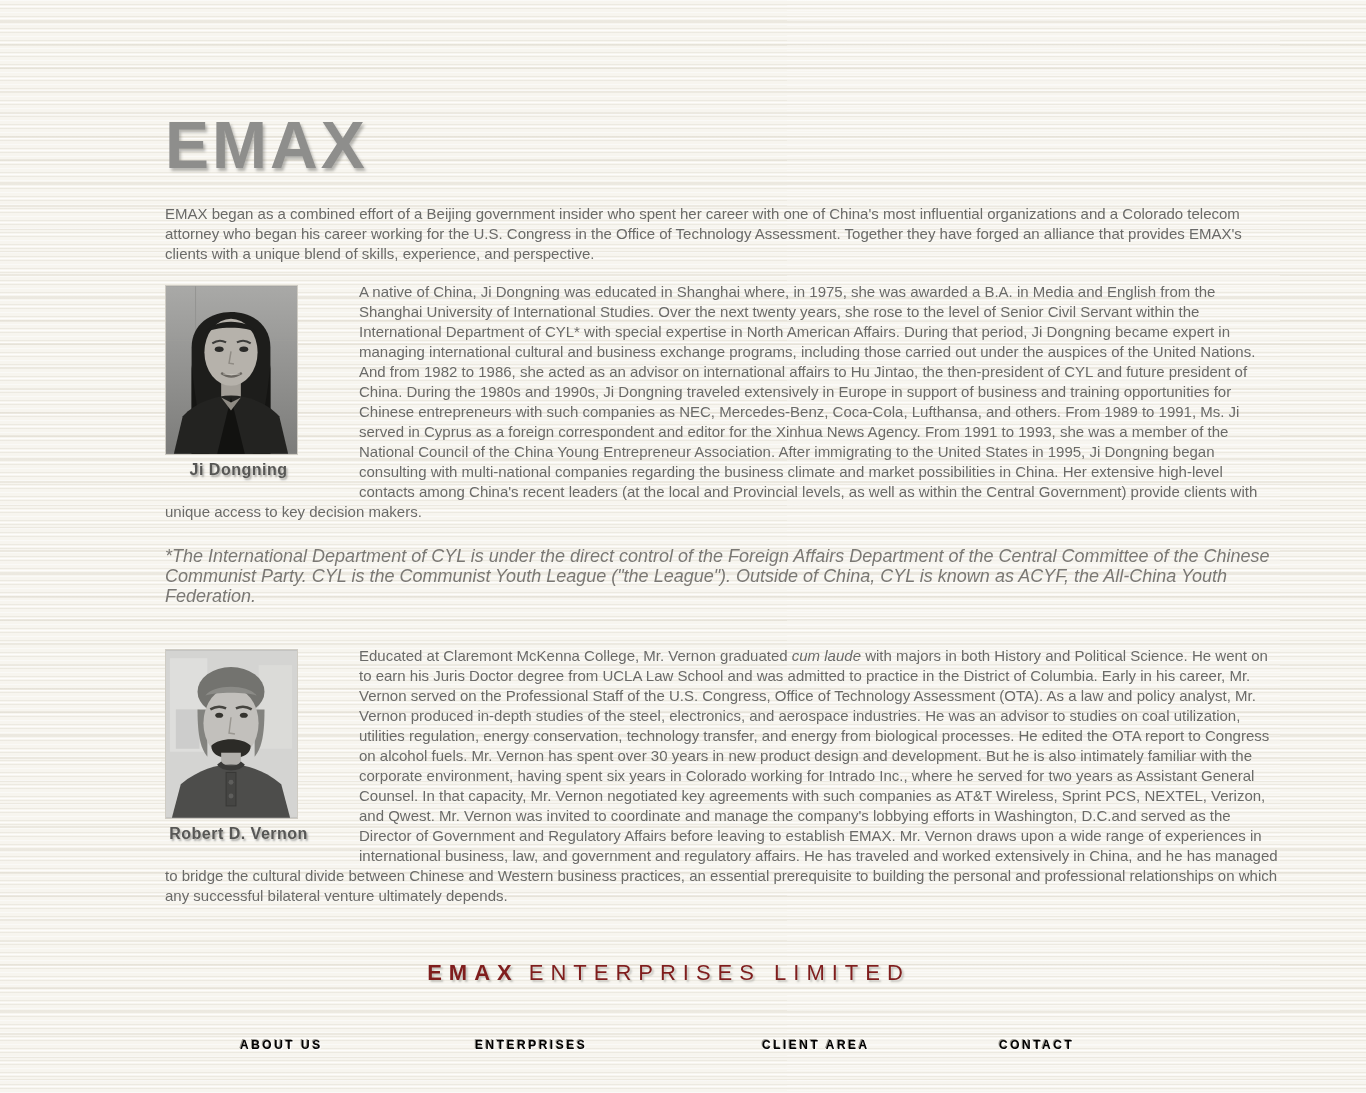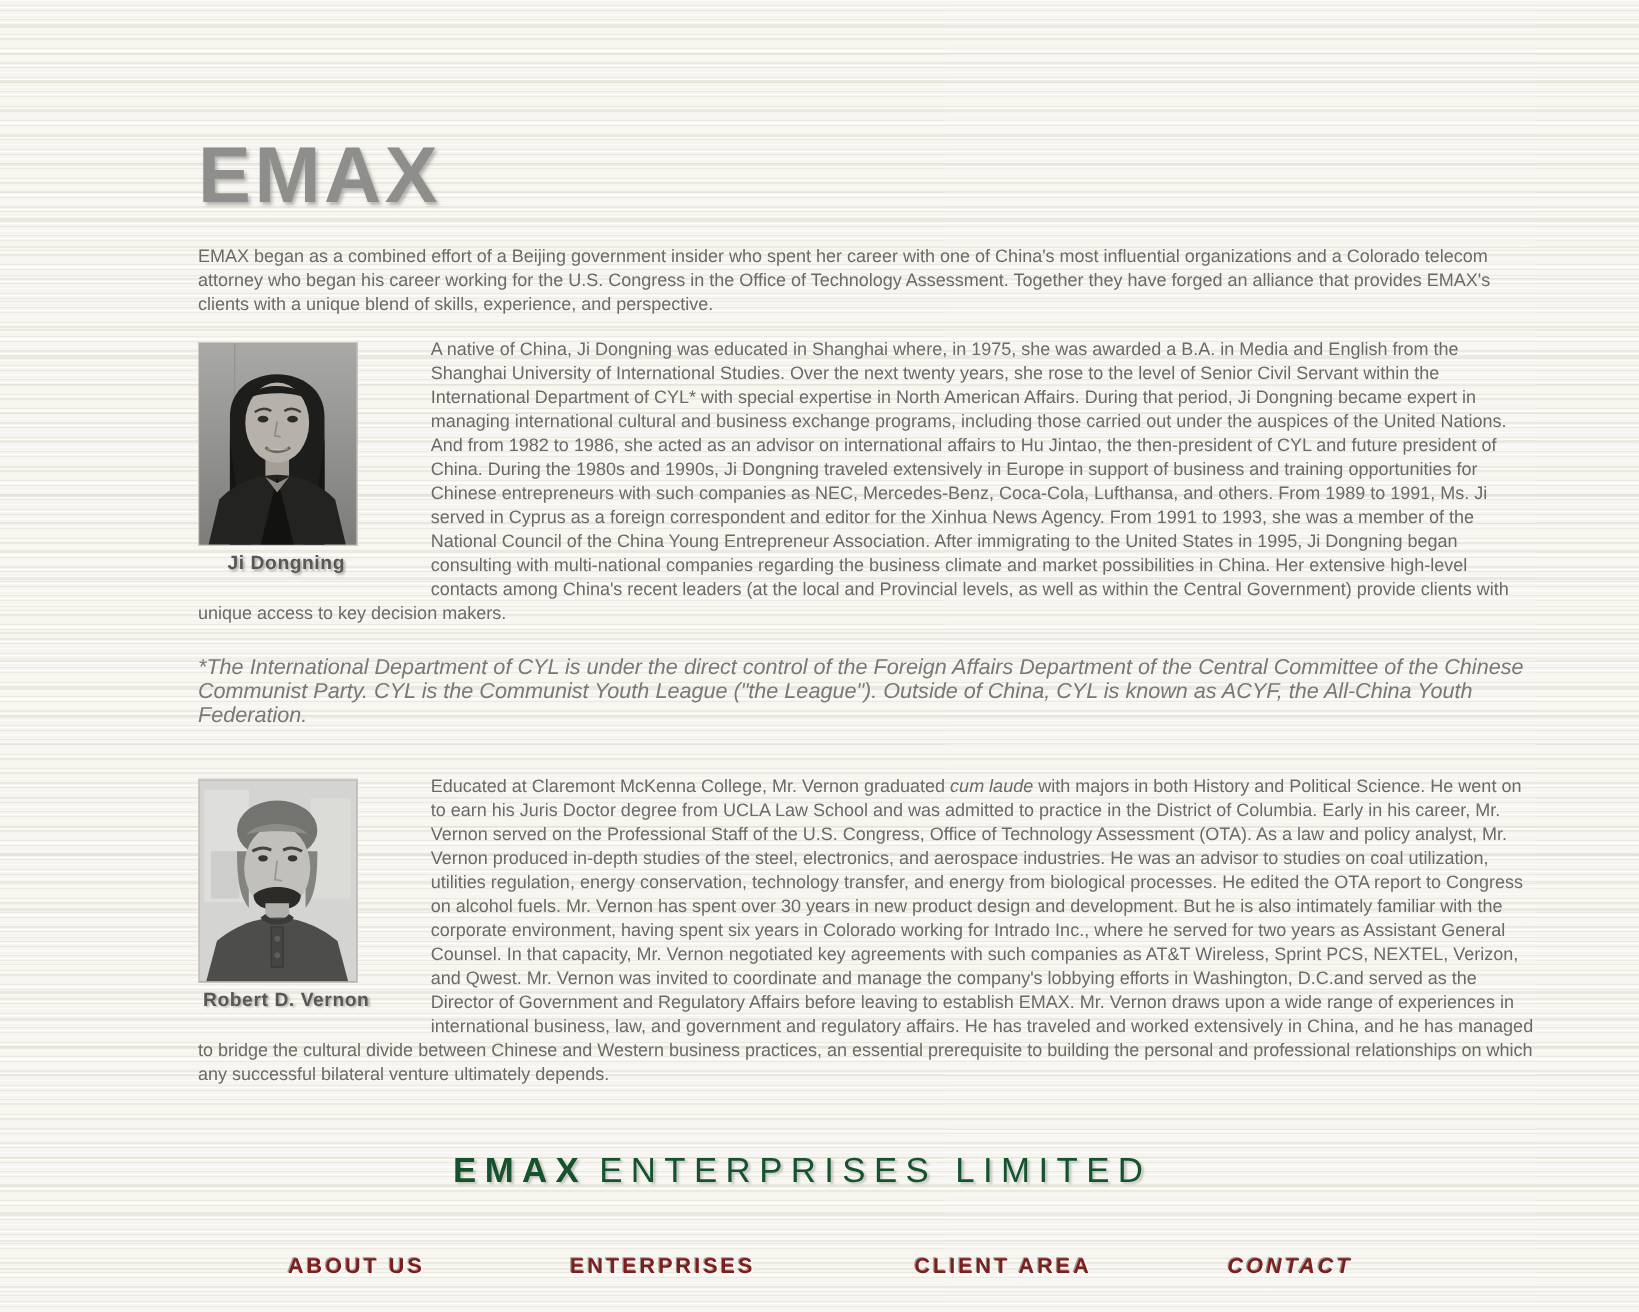--- a/index.html
+++ b/index.html
@@ -34,36 +34,36 @@
   .section2{margin-top:40px;}
   .photo-block{float:left;width:147px;margin:3px 47px 4px 0;text-align:center;}
   .photo{width:133px;height:170px;display:block;border:1px solid #cfccc4;box-sizing:border-box;background:#9a9a98;}
   .caption{
     margin-top:5px;font-weight:bold;font-size:16px;color:#575755;letter-spacing:0.5px;
     text-shadow:1.5px 1.5px 2px rgba(110,110,105,0.55);
   }
   .clear{clear:both;}
   .footnote{margin-top:24px;font-style:italic;font-size:18px;line-height:20px;color:#7a7874;}
   .brand{
-    margin-top:54px;text-align:center;font-size:29px;letter-spacing:7px;color:#14532d;
+    margin-top:54px;text-align:center;font-size:22px;letter-spacing:7px;color:#7f1d1d;
     text-shadow:2px 2px 2px rgba(120,120,115,0.4);
     transform:translateX(-54px);white-space:nowrap;
   }
   .brand-bold{font-weight:bold;margin-right:10px;}
   .nav{position:relative;height:30px;margin-top:52px;}
   .nav-item{
-    position:absolute;top:0;font-size:18px;font-weight:bold;letter-spacing:2.5px;cursor:pointer;
-    color:#7f1d1d;
+    position:absolute;top:0;font-size:12px;font-weight:bold;letter-spacing:2.5px;cursor:pointer;
+    color:#000000;
     text-shadow:-1px -1px 0 #9d9a92, 1px 1px 1px #ffffff;
     white-space:nowrap;
   }
   .nav-item.n0{left:75px;}
   .nav-item.n1{left:310px;}
   .nav-item.n2{left:597px;}
-  .nav-item.n3{left:858px;font-style:italic;}
+  .nav-item.n3{left:834px;}
   em{font-style:italic;}
 </style>
 </head>
 <body>
 
 <div class="container">
 
   <div class="title-row">
     <span class="t-bold">EMAX</span>
   </div>

